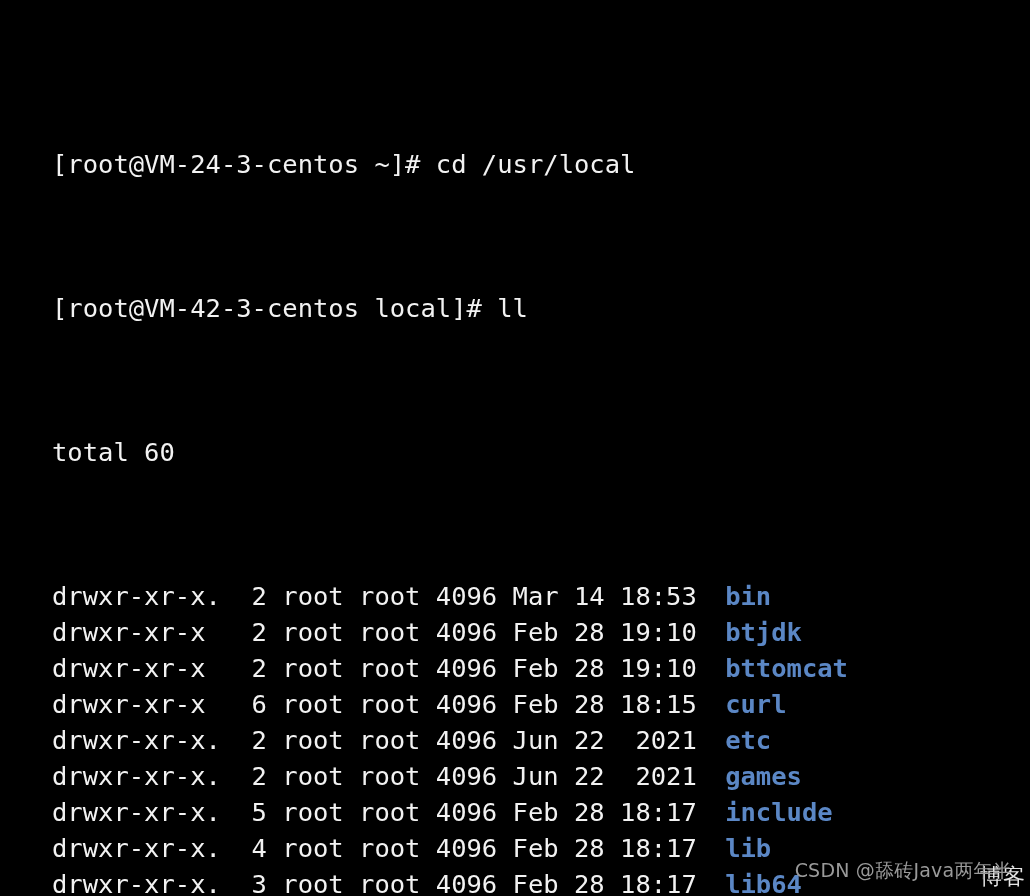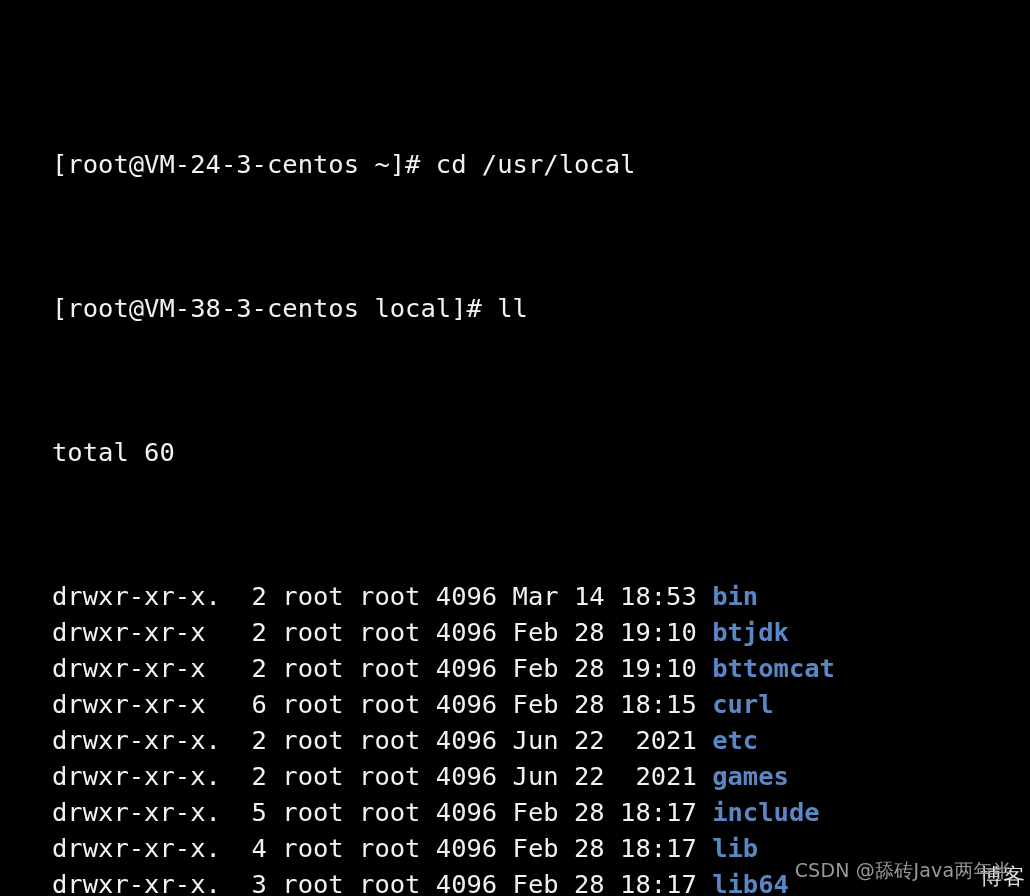--- a/index.html
+++ b/index.html
@@ -47,20 +47,21 @@
 
   .txt {
     color: #f2f2f2;
     white-space: pre;
   }
 
   .dirname {
     color: #5b87c5;
     font-weight: bold;
     white-space: pre;
+    margin-left: 13px;
   }
 
   
   .prompt-line .txt { color: #f2f2f2; }
 
   
   #watermark {
     position: absolute;
     right: 18px;
     bottom: 14px;
@@ -88,21 +89,21 @@
 </style>
 </head>
 <body>
 
 <div id="terminal">
 
   <div id="term-body">
 
     <div class="line prompt-line"><span class="txt">[root@VM-24-3-centos ~]# cd /usr/local</span></div>
 
-    <div class="line prompt-line"><span class="txt">[root@VM-38-3-centos local]# ll</span></div>
+    <div class="line prompt-line"><span class="txt">[root@VM-42-3-centos local]# ll</span></div>
 
     <div class="line"><span class="txt">total 60</span></div>
 
     <div id="listing"><div class="line"><span class="txt">drwxr-xr-x.  2 root root 4096 Mar 14 18:53 </span><span class="dirname">bin</span></div><div class="line"><span class="txt">drwxr-xr-x   2 root root 4096 Feb 28 19:10 </span><span class="dirname">btjdk</span></div><div class="line"><span class="txt">drwxr-xr-x   2 root root 4096 Feb 28 19:10 </span><span class="dirname">bttomcat</span></div><div class="line"><span class="txt">drwxr-xr-x   6 root root 4096 Feb 28 18:15 </span><span class="dirname">curl</span></div><div class="line"><span class="txt">drwxr-xr-x.  2 root root 4096 Jun 22  2021 </span><span class="dirname">etc</span></div><div class="line"><span class="txt">drwxr-xr-x.  2 root root 4096 Jun 22  2021 </span><span class="dirname">games</span></div><div class="line"><span class="txt">drwxr-xr-x.  5 root root 4096 Feb 28 18:17 </span><span class="dirname">include</span></div><div class="line"><span class="txt">drwxr-xr-x.  4 root root 4096 Feb 28 18:17 </span><span class="dirname">lib</span></div><div class="line"><span class="txt">drwxr-xr-x.  3 root root 4096 Feb 28 18:17 </span><span class="dirname">lib64</span></div></div>
 
     
 
   </div>
 
   <div id="watermark-ghost">博客</div>

